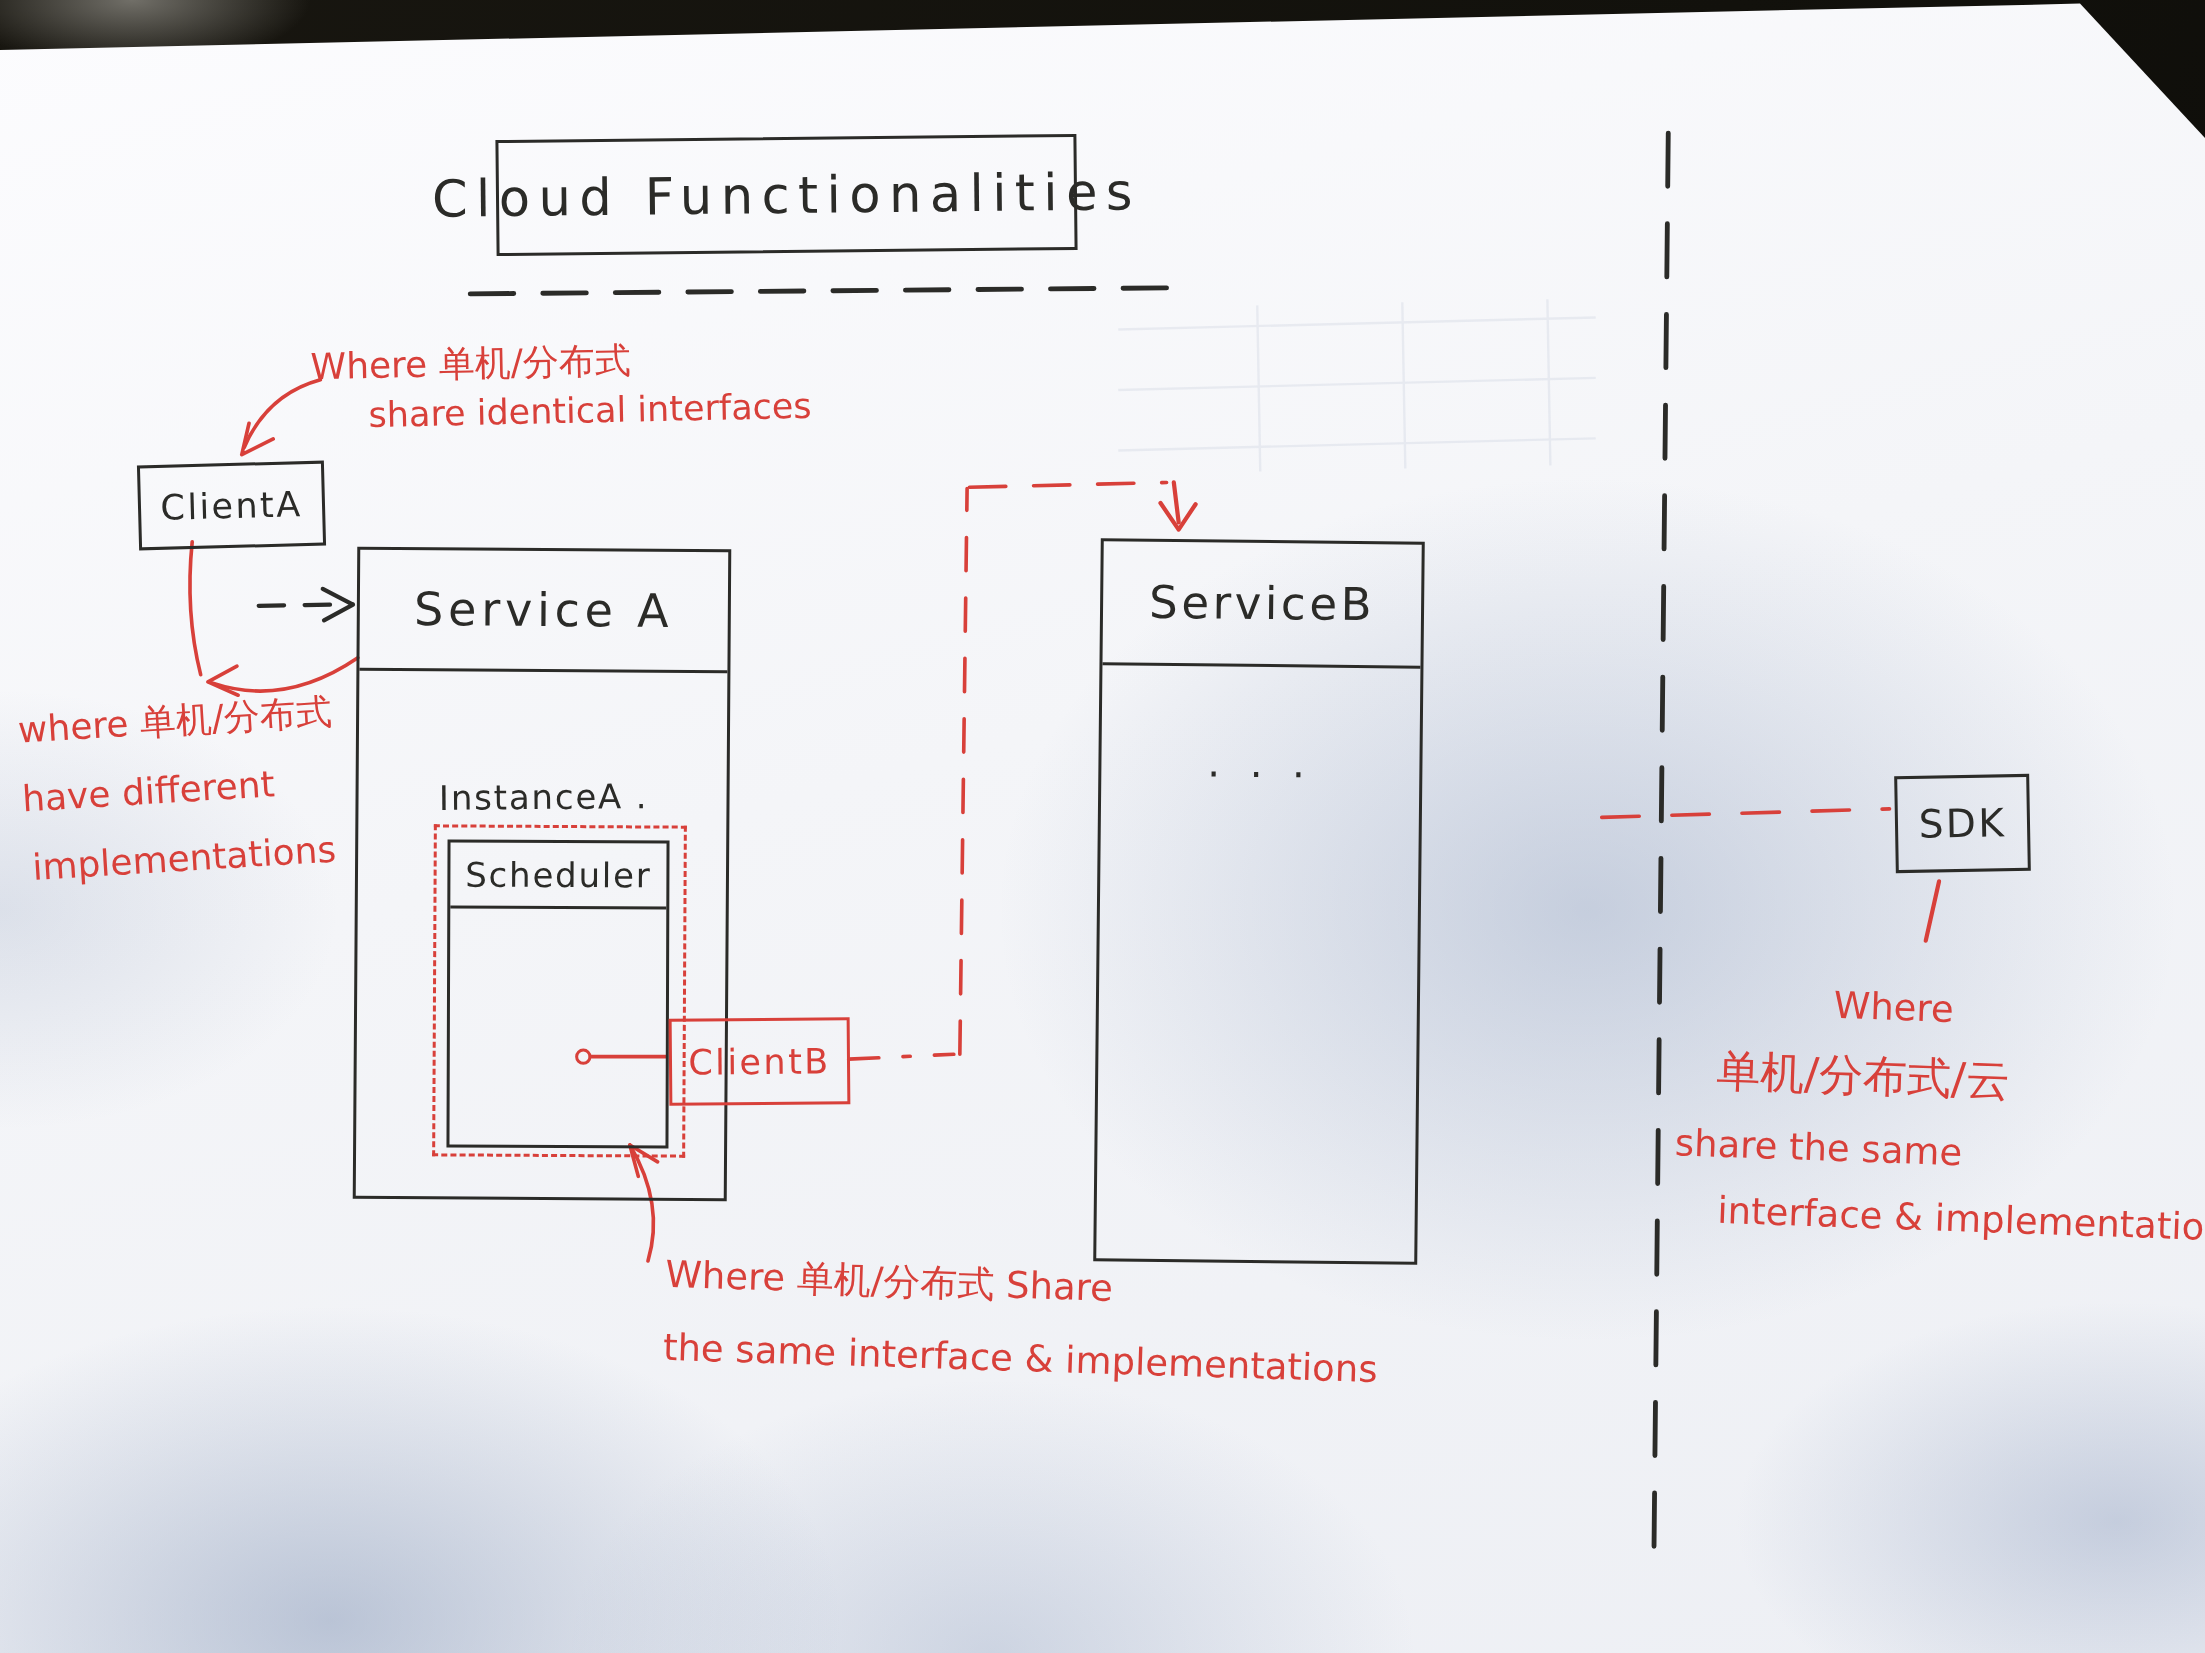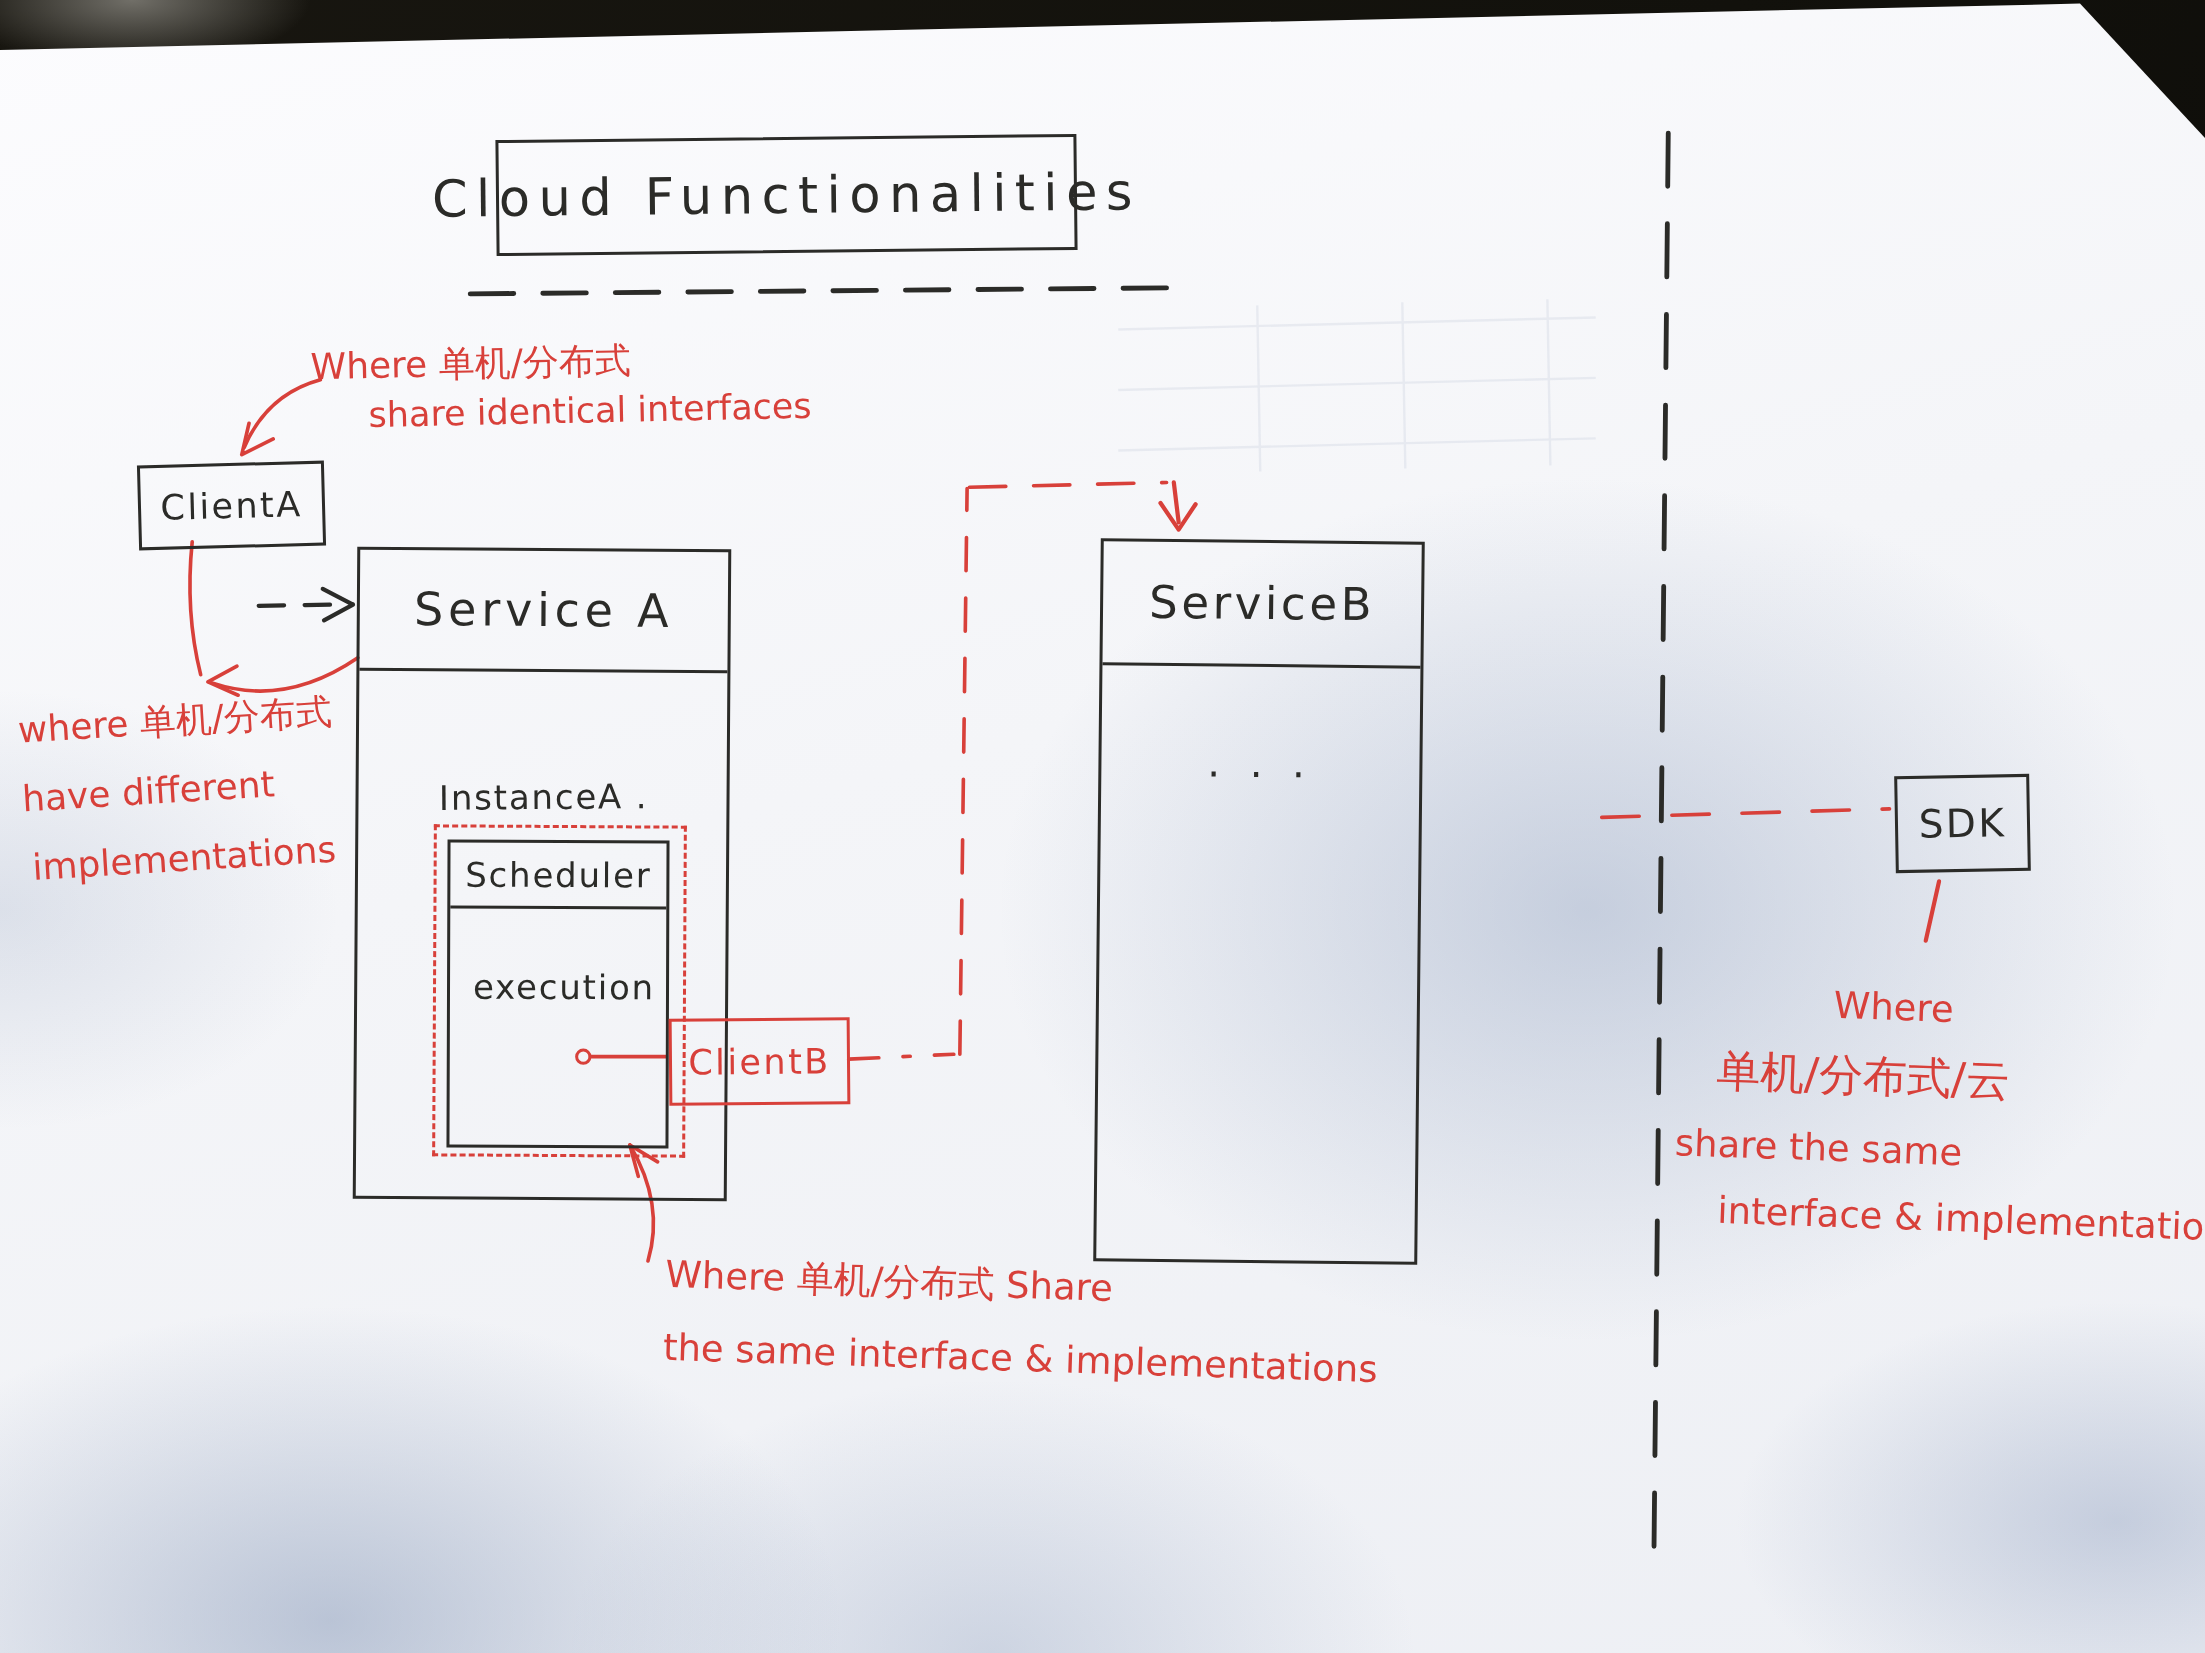--- a/index.html
+++ b/index.html
@@ -100,21 +100,20 @@
 </div>
 
 <div class="ink-text" style="position:absolute;left:439px;top:777px;font-size:34px;letter-spacing:1.8px;transform:rotate(-0.5deg);">InstanceA .</div>
 
 <div style="position:absolute;left:433px;top:825px;width:247px;height:326px;border:3px dashed var(--red);transform:rotate(0.3deg);"></div>
 
 <div class="panel" style="left:447px;top:840px;width:216px;height:302px;border-width:3px;transform:rotate(0.2deg);">
   <div class="hdr" style="height:63px;text-align:right;">
     <span class="label" style="font-size:34px;letter-spacing:1.8px;">Scheduler</span>
   </div>
-  <div style="padding:58px 0 0 23px;font-size:34px;letter-spacing:1.8px;color:var(--ink);">execution</div>
 </div>
 
 <div class="box red-box" style="left:669px;top:1018px;width:175px;height:81px;transform:rotate(-0.5deg);">
   <span class="label" style="font-size:35px;letter-spacing:2.4px;">ClientB</span>
 </div>
 
 <div class="panel" style="left:1097px;top:540px;width:318px;height:717px;transform:rotate(0.6deg);">
   <div class="hdr" style="height:121px;">
     <span class="label" style="font-size:45px;letter-spacing:3.6px;">ServiceB</span>
   </div>

